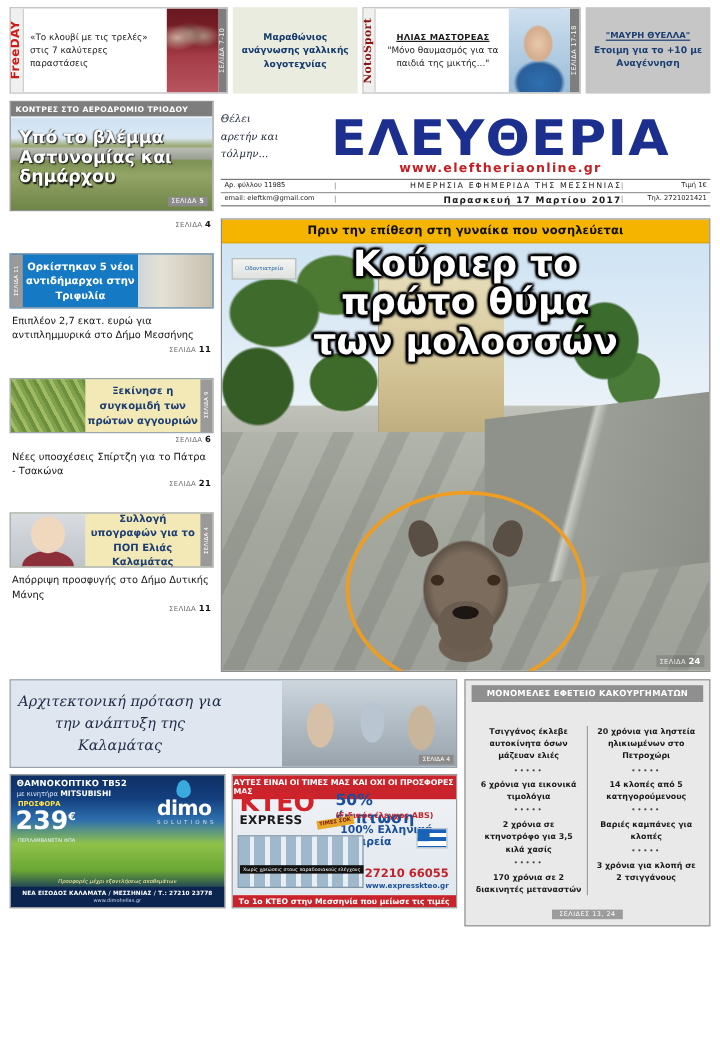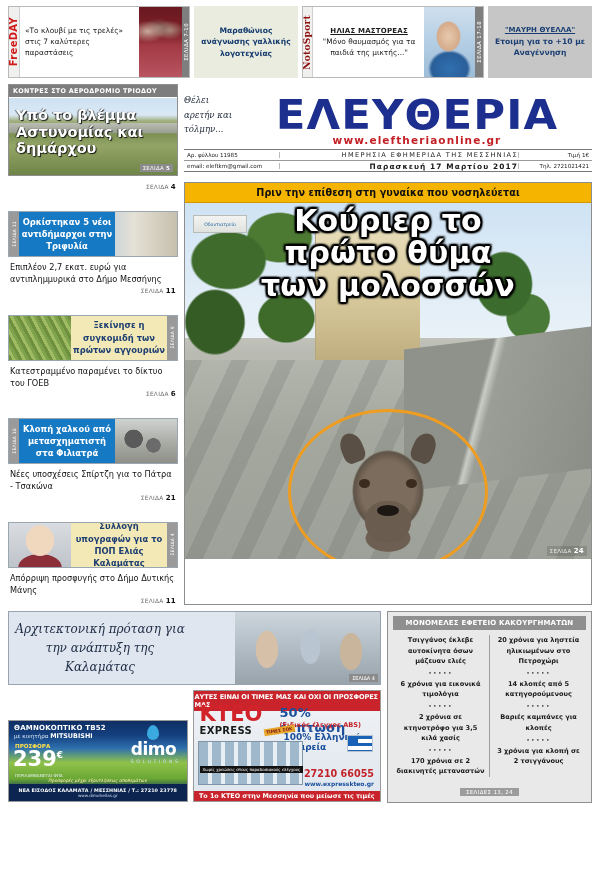--- a/index.html
+++ b/index.html
@@ -276,21 +276,20 @@
   .arch-tab {
     position:absolute; right:2px; bottom:2px; background:#8b8b8b; color:#fff;
     font-size:5px; padding:1px 3px;
   }
   .ads { display:flex; gap:5px; margin-top:5px; height:112px; }
   .ad { border:1px solid #9a9a9a; overflow:hidden; position:relative; }
   .ad-dimo {
     flex:1;
     background:
       linear-gradient(180deg,#0e2f63 0%, #14407f 18%, #2e6fae 34%, #8fc24a 52%, #6aa734 72%, #12305f 88%, #0d2a56 100%);
-    margin-top: 30px;
   }
   .ad-dimo .d-top { position:absolute; left:5px; top:3px; right:40px; }
   .ad-dimo .d-t1 { font-size:7px; font-weight:bold; color:#fff; letter-spacing:.2px; }
   .ad-dimo .d-t2 { font-size:5.6px; color:#dfe9f5; }
   .ad-dimo .d-t2 b { color:#fff; font-size:6.4px; }
   .ad-dimo .d-offer { position:absolute; left:6px; top:22px; color:#ffe14d; font-size:5.6px; font-weight:bold; }
   .ad-dimo .d-price { position:absolute; left:4px; top:28px; color:#fff; font-size:21px; font-weight:bold; line-height:1; }
   .ad-dimo .d-price sup { font-size:9px; }
   .ad-dimo .d-sub { position:absolute; left:6px; top:52px; color:#e8eef7; font-size:4.2px; line-height:1.25; width:52px; }
   .ad-dimo .d-logo { position:absolute; right:6px; top:18px; color:#fff; font-size:17px; font-weight:bold; letter-spacing:-.5px; }
@@ -350,21 +349,21 @@
   }
 
   
   .court {
     width:205px; border:1px solid #8f8f8f; background:#e9e9e9; display:flex; flex-direction:column;
   }
   .court-head {
     background:#8f8f8f; color:#fff; font-size:7px; font-weight:bold; text-align:center;
     padding:3px 2px; letter-spacing:.2px; margin:4px 5px 0 5px;
   }
-  .court-cols { display:flex; flex:1; padding:5px 4px 2px 4px; }
+  .court-cols { display:flex; flex:1; padding:20px 4px 2px 4px; }
   .court-col { flex:1; padding:0 4px; text-align:center; }
   .court-col + .court-col { border-left:1px solid #9e9e9e; }
   .ci { font-size:6.6px; font-weight:bold; color:#1a1a1a; line-height:1.55; }
   .dots { font-size:6px; color:#444; letter-spacing:1.4px; margin:3px 0; }
   .court-foot { text-align:center; padding-bottom:4px; }
   .court-foot span {
     background:#9c9c9c; color:#fff; font-size:5.4px; padding:1px 6px; letter-spacing:.4px;
   }
 </style>
 </head>
@@ -474,33 +473,25 @@
       </div>
 
       <div class="lc-box cream">
         <div class="lc-img img-cucumber"></div>
         <div class="lc-cap">Ξεκίνησε η συγκομιδή των πρώτων αγγουριών</div>
         <div class="lc-tab">
           <span>ΣΕΛΙΔΑ 9</span>
         </div>
       </div>
 
-      <div class="lc-text">Κατεστραμμένο παραμένει το δίκτυο του ΓΟΕΒ</div>
       <div class="lc-page">
         <span>ΣΕΛΙΔΑ</span>
         <b>6</b>
       </div>
 
-      <div class="lc-box blue">
-        <div class="lc-tab">
-          <span>ΣΕΛΙΔΑ 16</span>
-        </div>
-        <div class="lc-cap">Κλοπή χαλκού από μετασχηματιστή στα Φιλιατρά</div>
-        <div class="lc-img img-copper"></div>
-      </div>
 
       <div class="lc-text">Νέες υποσχέσεις Σπίρτζη για το Πάτρα - Τσακώνα</div>
       <div class="lc-page">
         <span>ΣΕΛΙΔΑ</span>
         <b>21</b>
       </div>
 
       <div class="lc-box cream">
         <div class="lc-img img-portrait"></div>
         <div class="lc-cap">Συλλογή υπογραφών για το ΠΟΠ Ελιάς Καλαμάτας</div>

